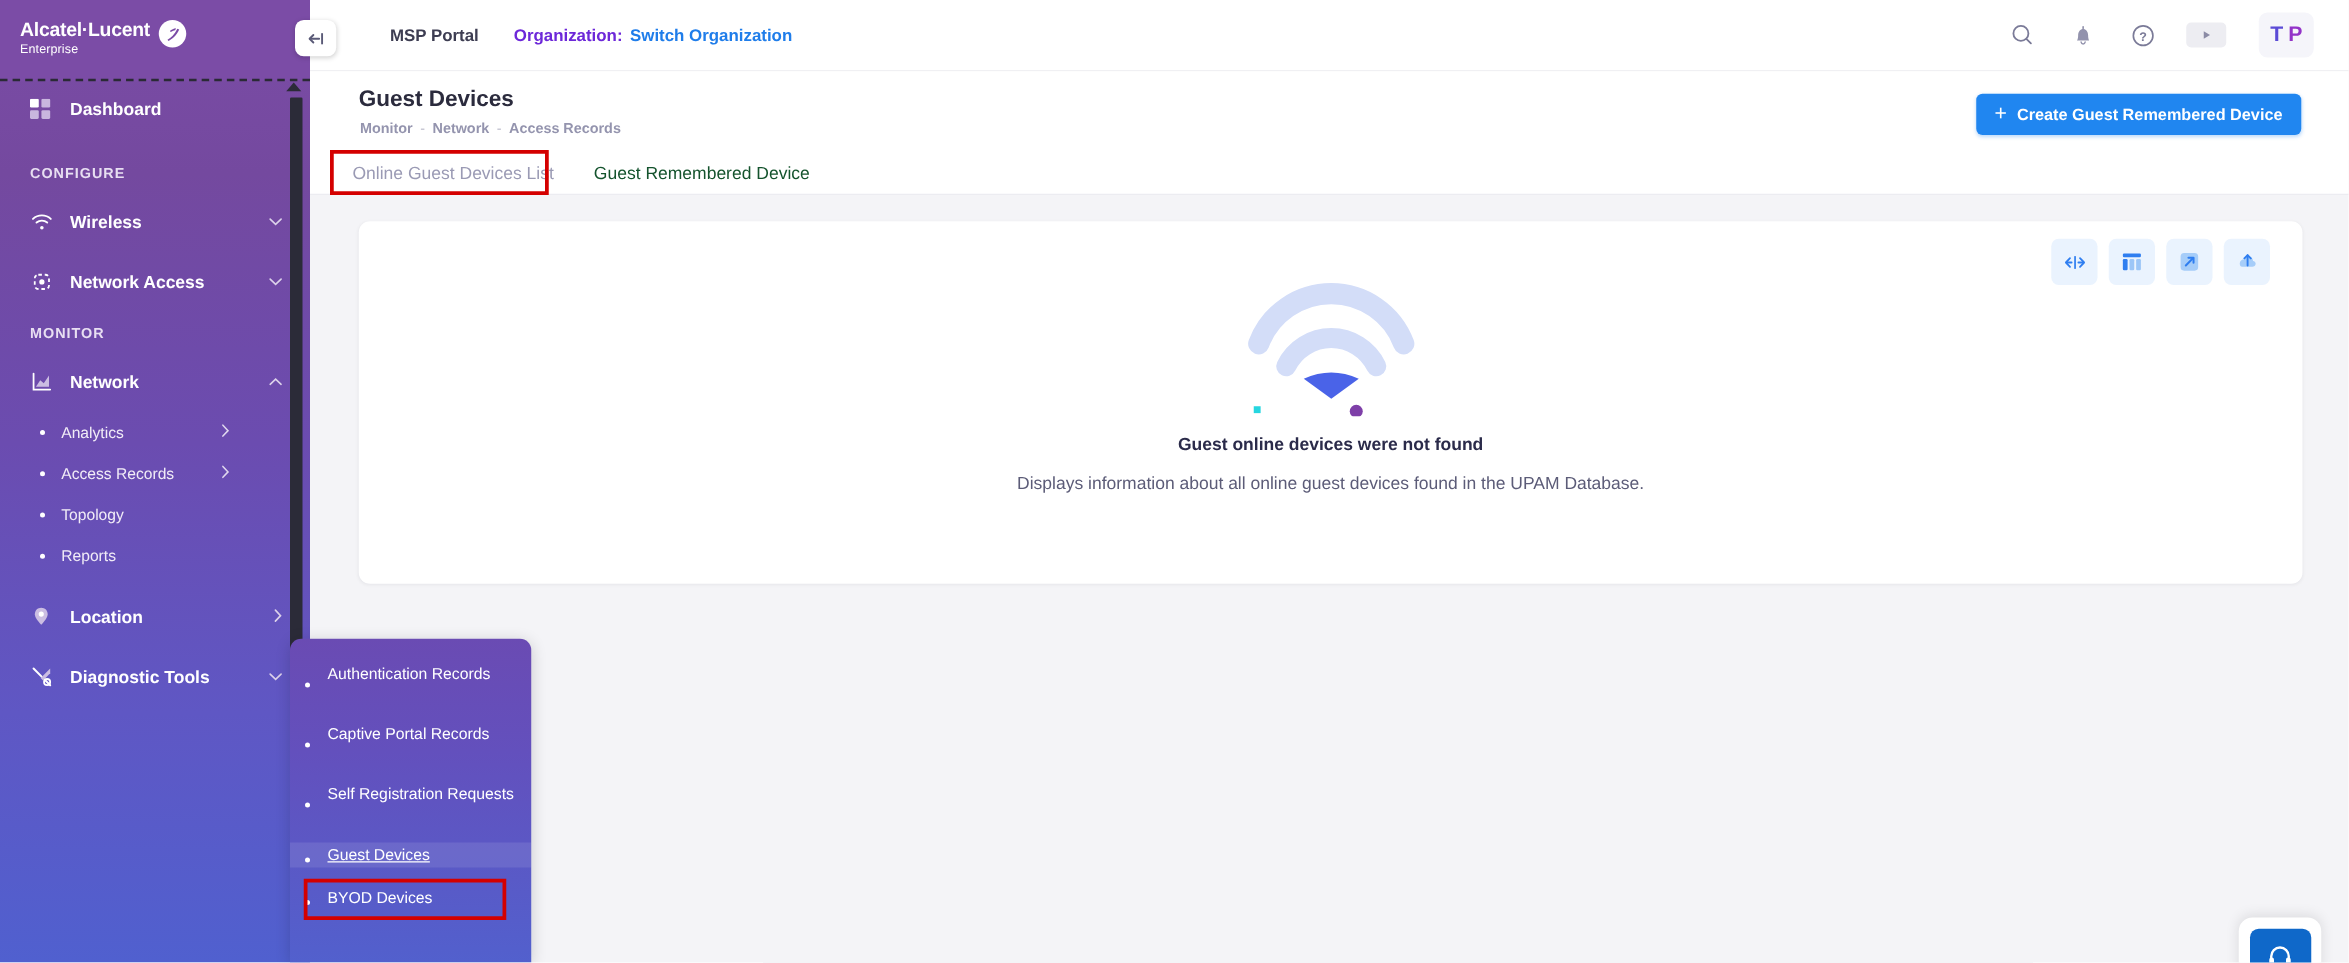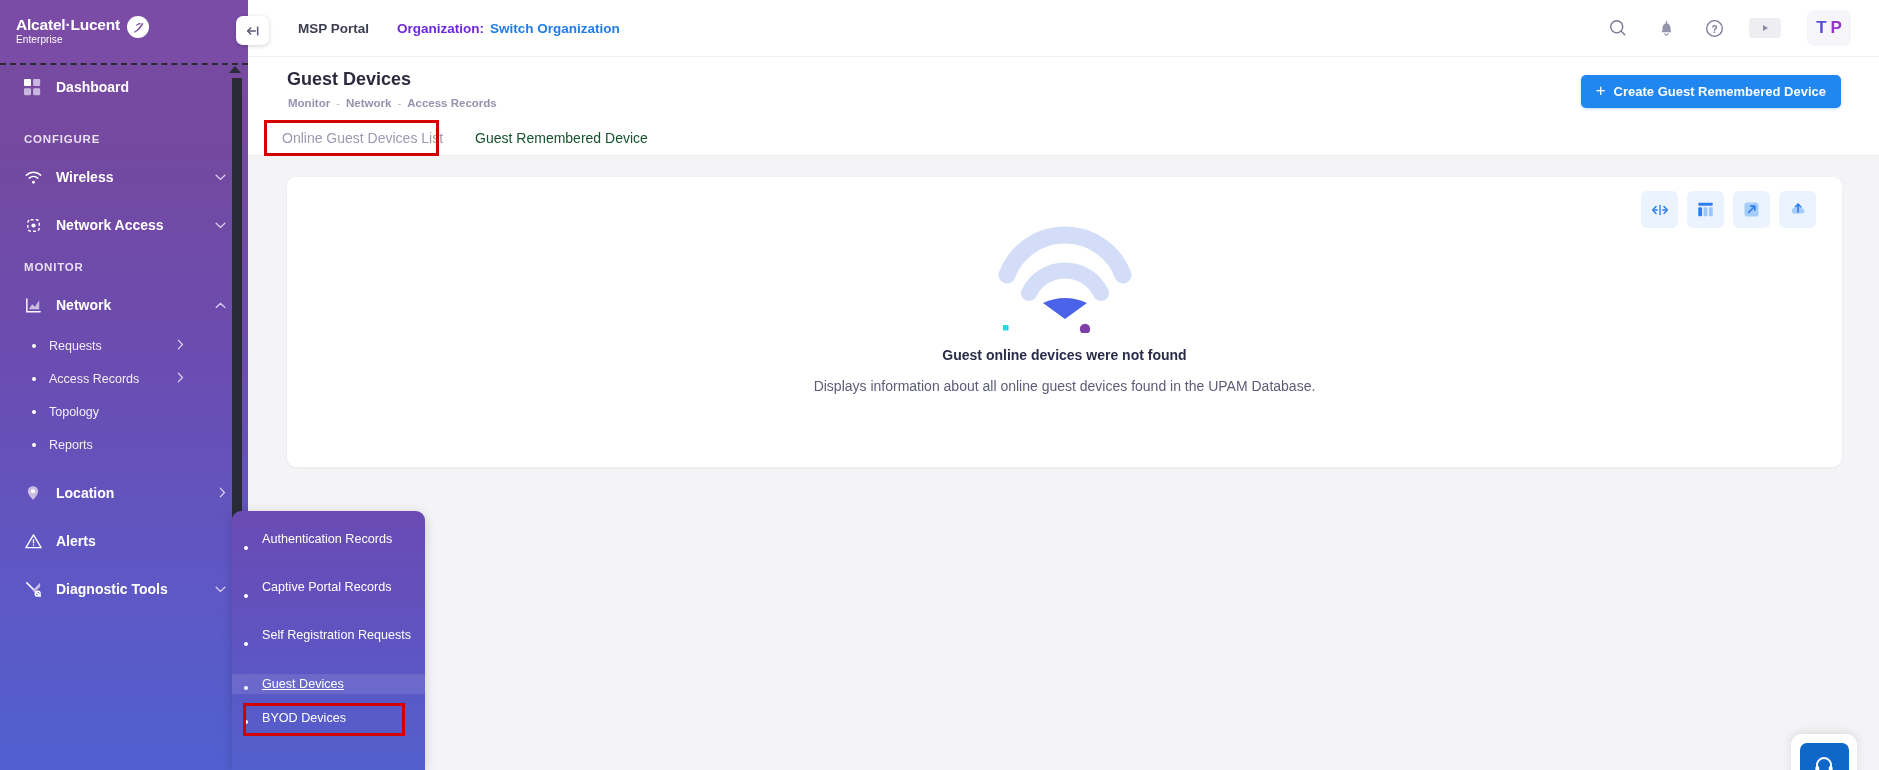--- a/index.html
+++ b/index.html
@@ -100,21 +100,21 @@
     position: absolute; left: 248px; top: 0; right: 0; height: 57px;
     background: #ffffff; display: flex; align-items: center;
     border-bottom: 1px solid #f0f0f3;
   }
   .collapse-btn {
     position: absolute; left: 236px; top: 16px; width: 33px; height: 29px;
     background: #fff; border-radius: 7px; box-shadow: 0 1px 4px rgba(0,0,0,.18);
     display: flex; align-items: center; justify-content: center; z-index: 20;
     cursor: pointer;
   }
-  .msp { margin-left: 50px; font-size: 13.5px; font-weight: 700; color: #3d3d52; }
+  .msp { margin-left: 64px; font-size: 13.5px; font-weight: 700; color: #3d3d52; }
   .org-lbl { margin-left: 28px; font-size: 13.5px; font-weight: 700; color: #6d28d9; }
   .org-link { margin-left: 6px; font-size: 13.5px; font-weight: 700; color: #1f7dea; cursor: pointer; }
   .hdr-right { margin-left: auto; display: flex; align-items: center; padding-right: 28px; gap: 22px; }
   .hdr-ic { width: 26px; height: 26px; display: flex; align-items: center; justify-content: center; cursor: pointer; color: #6f6f8c; }
   .play-btn {
     width: 32px; height: 20px; background: #ededf2; border-radius: 4px;
     display: flex; align-items: center; justify-content: center; cursor: pointer;
   }
   .avatar {
     width: 44px; height: 36px; background: #f5f5fa; border-radius: 7px;
@@ -279,21 +279,21 @@
         <span class="lbl">Network</span>
         <span class="chev">
           <svg width="11" height="7" viewBox="0 0 12 8">
               <path d="M1 6.2 L6 1.5 L11 6.2" stroke="#dcd2ea" stroke-width="1.5" fill="none" stroke-linecap="round"></path>
             </svg>
         </span>
       </div>
 
       <div class="nav-sub">
         <span class="dot"></span>
-        <span>Requests</span>
+        <span>Analytics</span>
         <span class="arr">
           <svg width="7" height="11" viewBox="0 0 8 12">
               <path d="M1.5 1 L6.2 6 L1.5 11" stroke="#e0d8ee" stroke-width="1.4" fill="none" stroke-linecap="round"></path>
             </svg>
         </span>
       </div>
       <div class="nav-sub">
         <span class="dot"></span>
         <span>Access Records</span>
         <span class="arr">
@@ -321,30 +321,20 @@
           </svg>
         </span>
         <span class="lbl">Location</span>
         <span class="chev">
           <svg width="7" height="11" viewBox="0 0 8 12">
               <path d="M1.5 1 L6.2 6 L1.5 11" stroke="#dcd2ea" stroke-width="1.5" fill="none" stroke-linecap="round"></path>
             </svg>
         </span>
       </div>
 
-      <div class="nav-item">
-        <span class="ic">
-          <svg width="19" height="19" viewBox="0 0 20 20">
-            <path d="M10 3 L18 16.5 H2 Z" stroke="#fff" stroke-width="1.4" fill="none" stroke-linejoin="round"></path>
-            <rect x="9.3" y="7.6" width="1.4" height="4.4" fill="#fff"></rect>
-            <rect x="9.3" y="13" width="1.4" height="1.5" fill="#fff"></rect>
-          </svg>
-        </span>
-        <span class="lbl">Alerts</span>
-      </div>
 
       <div class="nav-item">
         <span class="ic">
           <svg width="19" height="19" viewBox="0 0 20 20">
             <path d="M3 3 L10 10 M13 13 L17 17" stroke="#fff" stroke-width="1.7" stroke-linecap="round"></path>
             <path d="M17 3 L9 11 L11 13 L17 7 Z" fill="#cbbde2"></path>
             <circle cx="14.4" cy="14.4" r="2.6" stroke="#fff" stroke-width="1.5" fill="none"></circle>
           </svg>
         </span>
         <span class="lbl">Diagnostic Tools</span>

